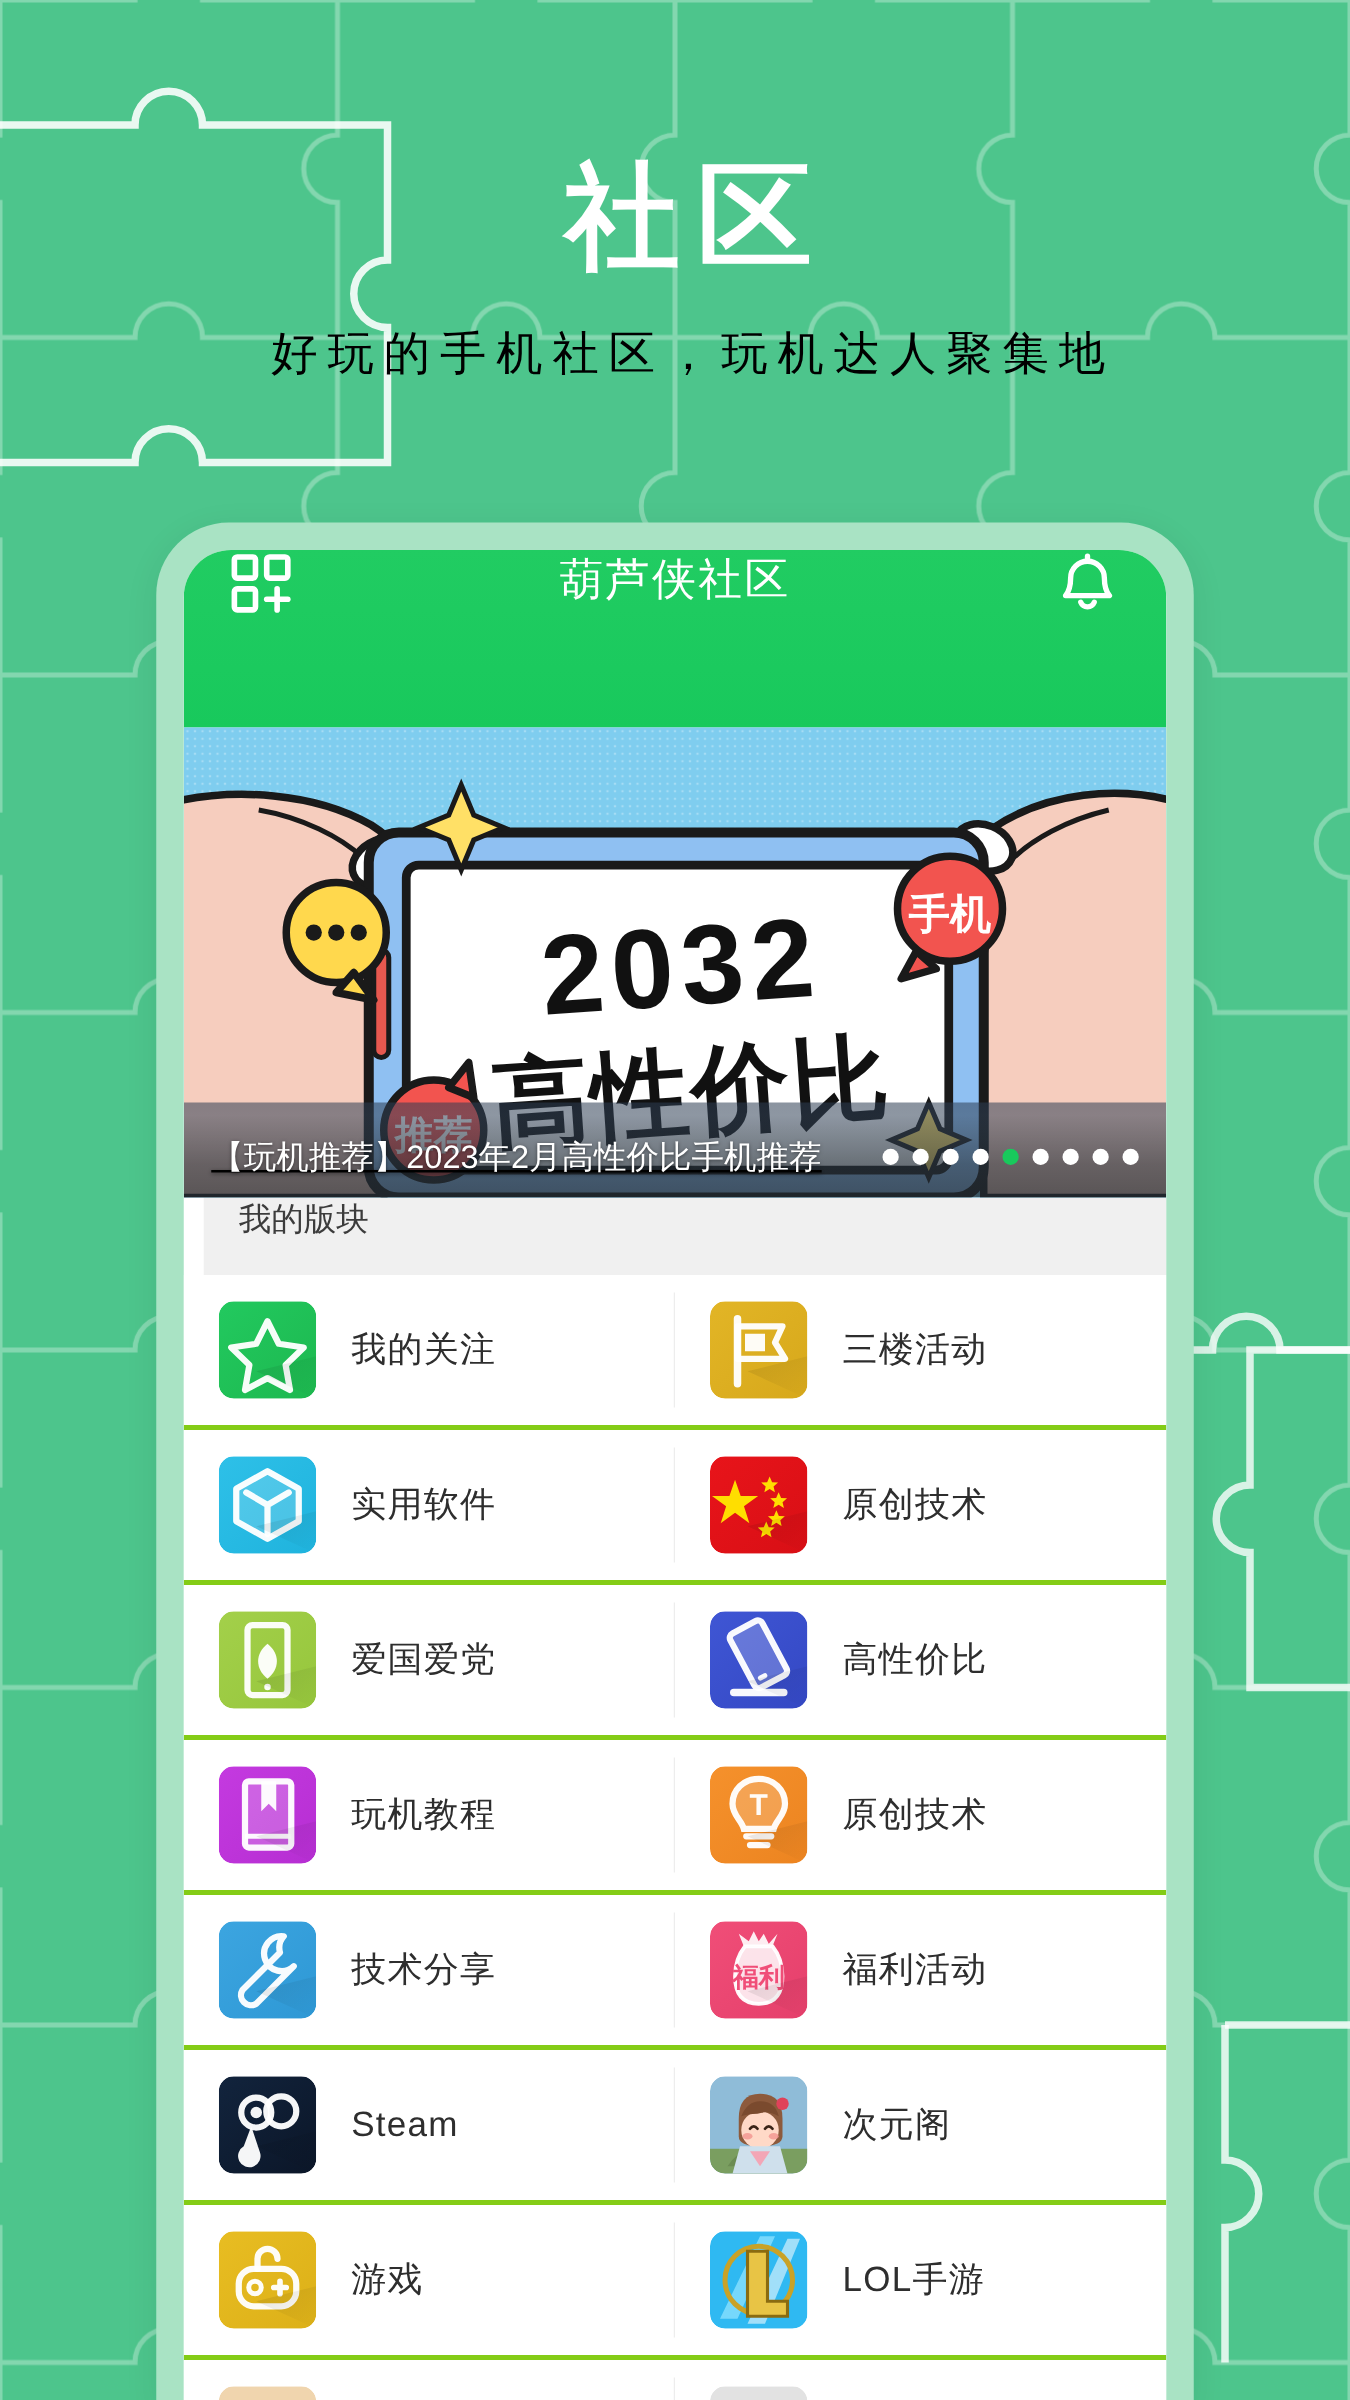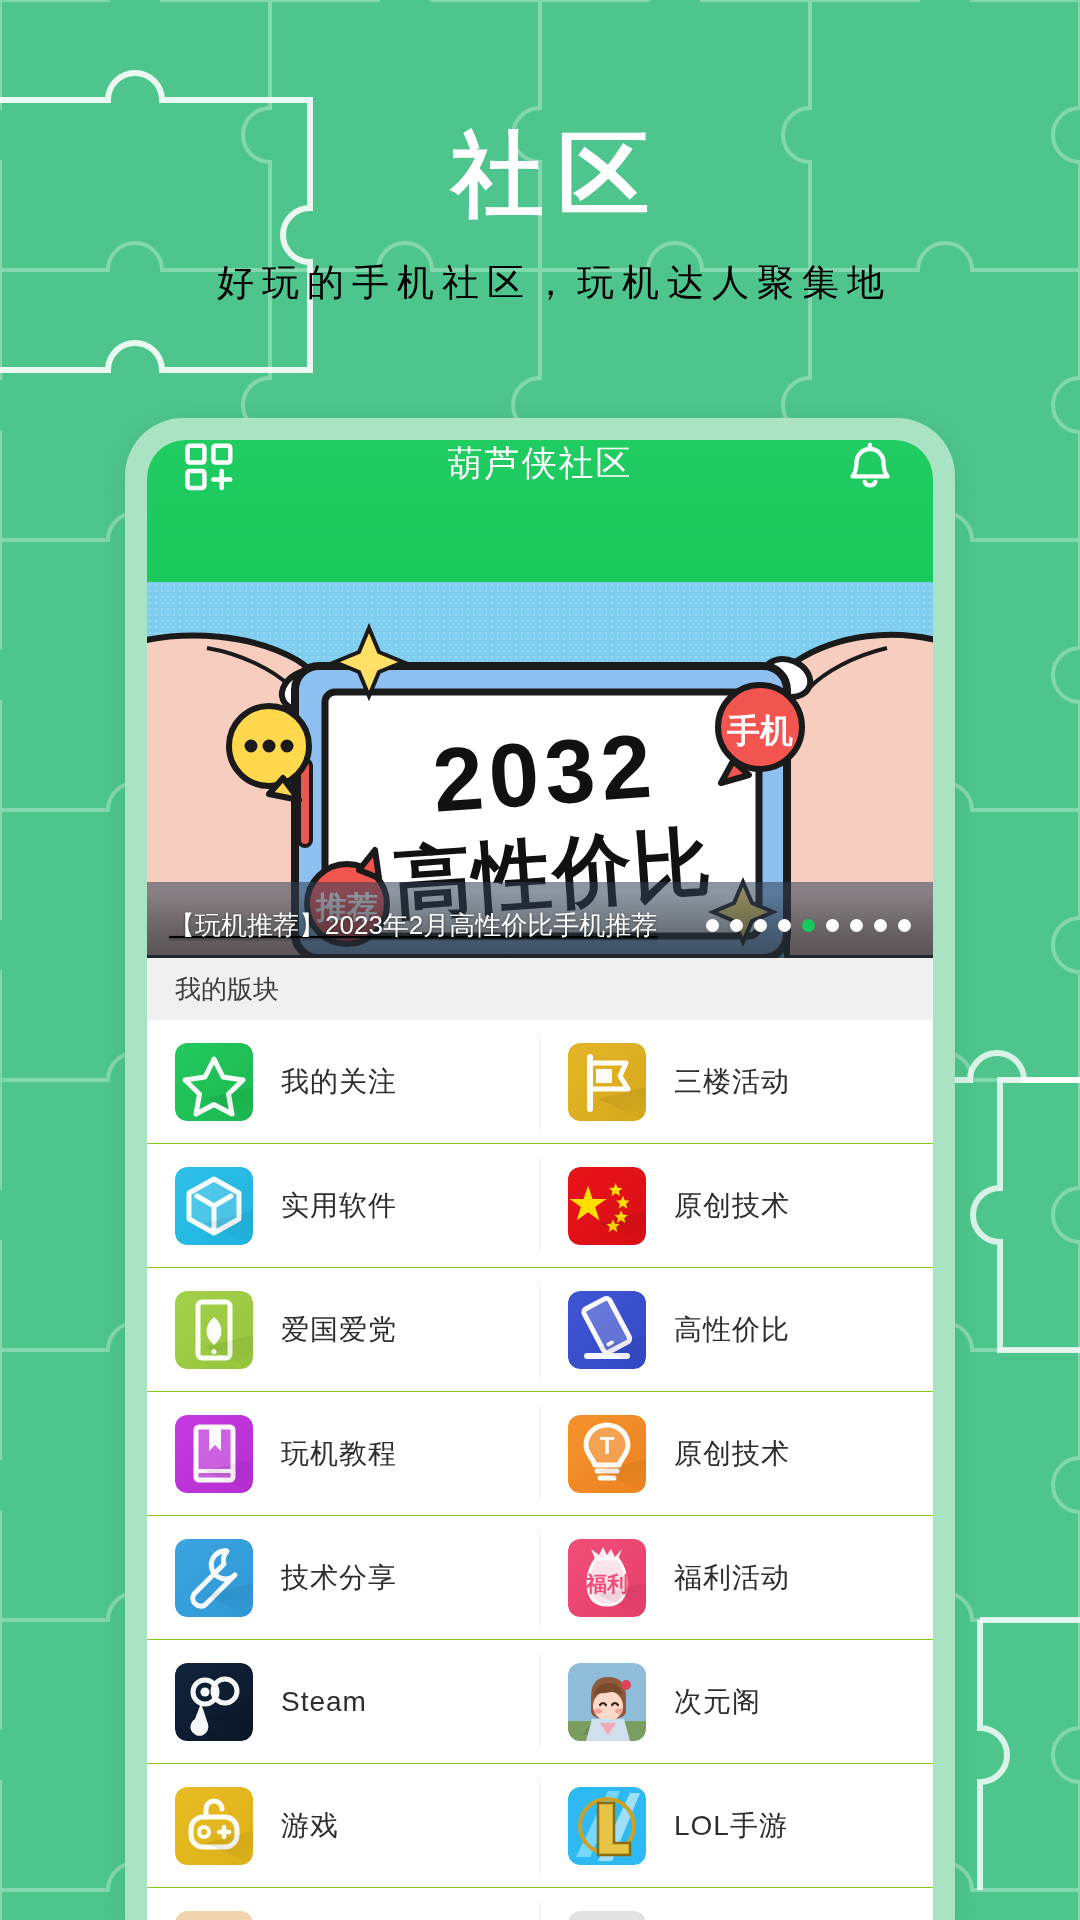--- a/index.html
+++ b/index.html
@@ -81,31 +81,31 @@
     color:#ffffff; font-size:26px; white-space:nowrap; flex:1;
     text-shadow:0 1px 3px rgba(0,0,0,0.5);
   }
   .banner-dots { display:flex; align-items:center; gap:11px; }
   .dot { width:13px; height:13px; border-radius:50%; background:#ffffff; }
   .dot.active { background:#18c95c; }
 
   
   .section-head {
     height:62px; background:#f0f0f0;
-    display:flex; align-items:center; padding-left:28px;
-    font-size:26px; color:#3c3c3c;
+    display:flex; padding-left:28px;
+    font-size:26px; color:#3c3c3c;margin-left:16px;
   }
 
   
   .grid { display:flex; flex-wrap:wrap; background:#ffffff; }
   .cell {
     width:393px; height:124px;
     display:flex; align-items:center;
     padding-left:28px;
-    border-bottom:1px solid #84cc16;
+    border-bottom:4px solid #84cc16;
     position:relative;
     background:#ffffff;
   }
   .cell:nth-child(odd)::after {
     content:""; position:absolute; right:0; top:14px; bottom:14px;
     width:1px; background:#ededed;
   }
   .cell-icon {
     width:78px; height:78px; border-radius:12px;
     flex:0 0 78px; overflow:hidden; position:relative;

